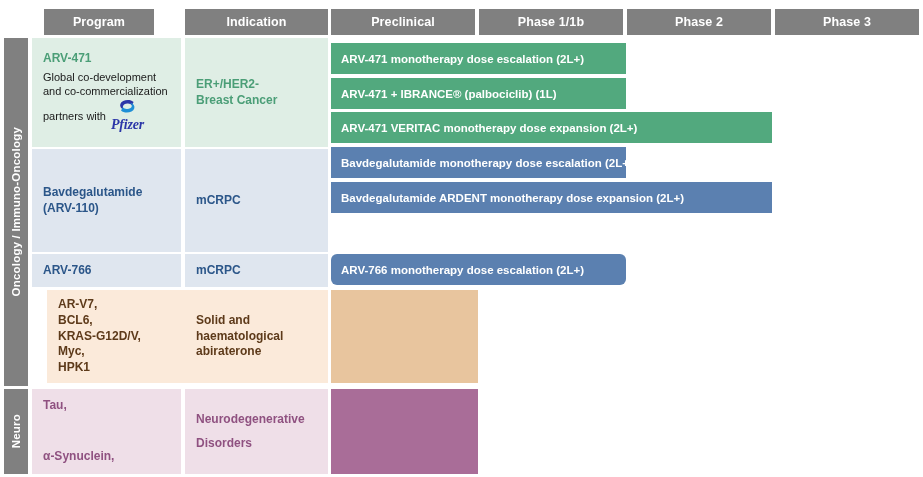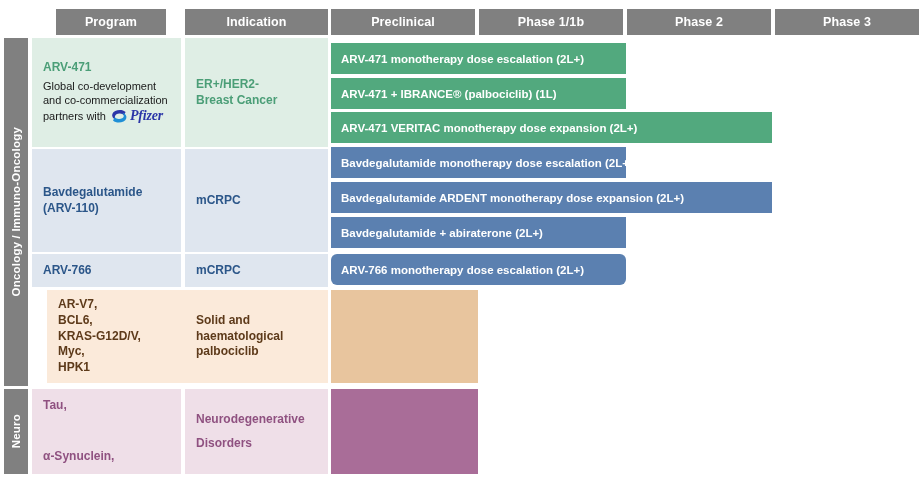--- a/index.html
+++ b/index.html
@@ -86,20 +86,21 @@
     align-items: center;
     gap: 3px;
     white-space: nowrap;
     text-align: center;
   }
   .pfizer-logo {
     display: inline-flex;
     align-items: center;
     gap: 2px;
     margin-left: 2px;
+    flex-direction: column;
   }
   .pfizer-word {
     font-family: "Liberation Serif", serif;
     font-style: italic;
     font-weight: bold;
     font-size: 14px;
     color: #2b36a8;
     letter-spacing: -.2px;
   }
 
@@ -121,21 +122,21 @@
   
   .block { position: absolute; }
   .block.tan    { background: #e8c59e; }
   .block.purple { background: #a96d98; }
 </style>
 </head>
 <body>
 
 <div id="pipeline">
 
-  <div class="hdr" style="left:56px;  width:110px;">Program</div>
+  <div class="hdr" style="left:44px;  width:110px;">Program</div>
   <div class="hdr" style="left:185px; width:143px;">Indication</div>
   <div class="hdr" style="left:331px; width:144px;">Preclinical</div>
   <div class="hdr" style="left:479px; width:144px;">Phase 1/1b</div>
   <div class="hdr" style="left:627px; width:144px;">Phase 2</div>
   <div class="hdr" style="left:775px; width:144px;">Phase 3</div>
 
   <div class="spine" style="top:38px;  height:348px;">
     <span>Oncology / Immuno-Oncology</span>
   </div>
   <div class="spine" style="top:389px; height:85px;">
@@ -172,41 +173,40 @@
   <div class="cell theme-blue" style="left:32px; top:149px; width:149px; height:103px;">
     <div class="title">Bavdegalutamide</div>
     <div class="title">(ARV-110)</div>
   </div>
   <div class="cell theme-blue" style="left:185px; top:149px; width:143px; height:103px;">
     <div class="title">mCRPC</div>
   </div>
 
   <div class="bar blue" style="left:331px; top:147px; width:295px;">Bavdegalutamide monotherapy dose escalation (2L+)</div>
   <div class="bar blue" style="left:331px; top:182px; width:441px;">Bavdegalutamide ARDENT monotherapy dose expansion (2L+)</div>
-  <div class="bar blue" style="left:331px; top:217px; width:295px;">Bavdegalutamide + abiraterone (2L+)</div>
 
   <div class="cell theme-blue" style="left:32px; top:254px; width:149px; height:33px;">
     <div class="title">ARV-766</div>
   </div>
   <div class="cell theme-blue" style="left:185px; top:254px; width:143px; height:33px;">
     <div class="title">mCRPC</div>
   </div>
   <div class="bar blue" style="left:331px; top:254px; width:295px;border-radius:6px;">ARV-766 monotherapy dose escalation (2L+)</div>
 
   <div class="cell theme-tan" style="left:47px; top:290px; width:149px; height:93px;">
     <div class="title">AR-V7,</div>
     <div class="title">BCL6,</div>
     <div class="title">KRAS-G12D/V,</div>
     <div class="title">Myc,</div>
     <div class="title">HPK1</div>
   </div>
   <div class="cell theme-tan" style="left:185px; top:290px; width:143px; height:93px;">
     <div class="title">Solid and</div>
     <div class="title">haematological</div>
-    <div class="title">palbociclib</div>
+    <div class="title">abiraterone</div>
   </div>
   <div class="block tan" style="left:331px; top:290px; width:147px; height:93px;"></div>
 
   <div class="cell theme-purple" style="left:32px; top:389px; width:149px; height:85px;justify-content:space-between;">
     <div class="title">Tau,</div>
     <div class="title">α-Synuclein,</div>
   </div>
   <div class="cell theme-purple" style="left:185px; top:389px; width:143px; height:85px;gap:8px;">
     <div class="title">Neurodegenerative</div>
     <div class="title">Disorders</div>

